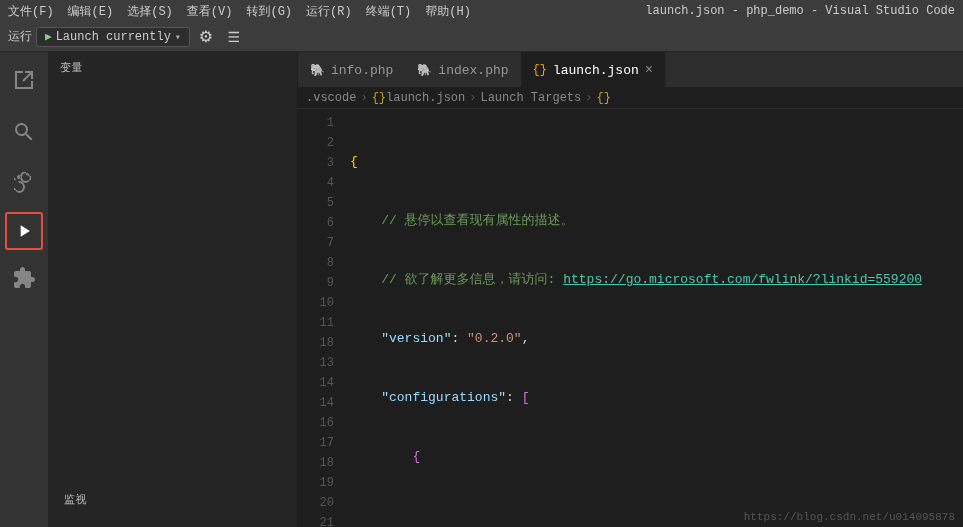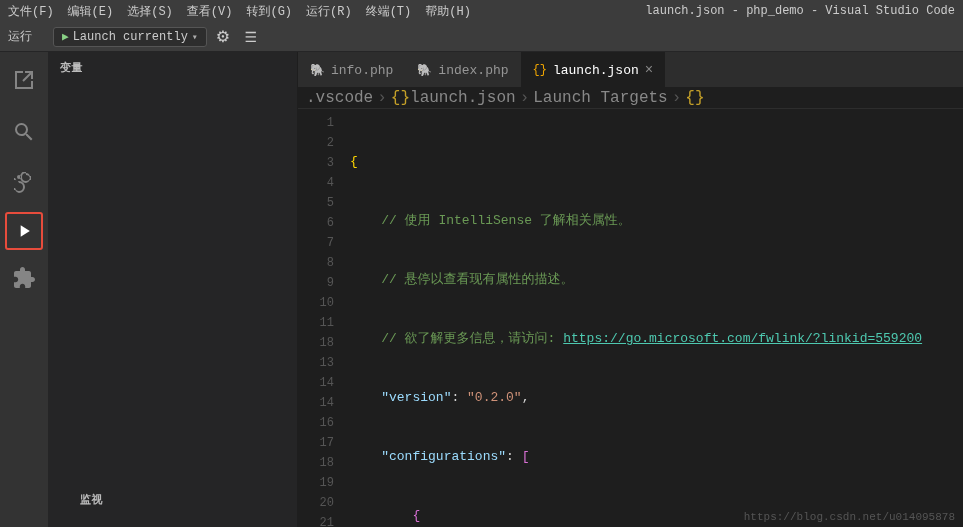--- a/index.html
+++ b/index.html
@@ -38,21 +38,21 @@
       display: flex;
       align-items: center;
       padding: 0 8px;
       gap: 4px;
       flex-shrink: 0;
       border-bottom: 1px solid #252526;
     }
     #run-label {
       font-size: 12px;
       color: #cccccc;
-      margin-right: 17px;
+      margin-right: 0;
     }
     .run-button {
       display: flex;
       align-items: center;
       background: #2d2d2d;
       border: 1px solid #555;
       border-radius: 3px;
       padding: 2px 8px;
       color: #cccccc;
       font-size: 12px;
@@ -135,48 +135,48 @@
     #sidebar {
       width: 250px;
       background: #252526;
       display: flex;
       flex-direction: column;
       flex-shrink: 0;
       border-right: 1px solid #1e1e1e;
     }
     .sidebar-section-header {
       font-size: 11px;
-      font-weight: bold;
+      font-weight: normal;
       color: #bbbbbb;
       padding: 8px 12px 4px;
       text-transform: uppercase;
       letter-spacing: 0.5px;
     }
     .sidebar-bottom {
       margin-top: auto;
-      padding: 8px 20px;
+      padding: 8px 4px;
     }
 
     
     #editor-area {
       flex: 1;
       display: flex;
       flex-direction: column;
       background: #1e1e1e;
       overflow: hidden;
     }
 
     
     #breadcrumb {
       height: 22px;
       background: #1e1e1e;
       display: flex;
       align-items: center;
       padding: 0 8px;
-      font-size: 16px;
+      font-size: 12px;
       color: #888;
       border-bottom: 1px solid #2d2d2d;
       flex-shrink: 0;
     }
     #breadcrumb span { color: #888; }
     #breadcrumb .sep { margin: 0 4px; color: #555; }
     #breadcrumb .curly { color: #c5a028; }
 
     
     #tabs {
@@ -377,21 +377,20 @@
           <div>14</div>
         <div>16</div>
           <div>17</div>
           <div>18</div>
           <div>19</div>
           <div>20</div>
         <div>21</div>
       </div>
       <div id="code-content">
         <div class="code-line"><span class="c-brace">{</span></div>
-        <div class="code-line"><span class="c-comment">    // 使用 IntelliSense 了解相关属性。</span></div>
         <div class="code-line"><span class="c-comment">    // 悬停以查看现有属性的描述。</span></div>
         <div class="code-line"><span class="c-comment">    // 欲了解更多信息，请访问: </span><span class="c-link">https://go.microsoft.com/fwlink/?linkid=559200</span></div>
         <div class="code-line">    <span class="c-key">"version"</span><span class="c-white">: </span><span class="c-str">"0.2.0"</span><span class="c-white">,</span></div>
         <div class="code-line">    <span class="c-key">"configurations"</span><span class="c-white">: </span><span class="c-bracket">[</span></div>
         <div class="code-line">        <span class="c-bracket">{</span></div>
         
         
         
         
         

